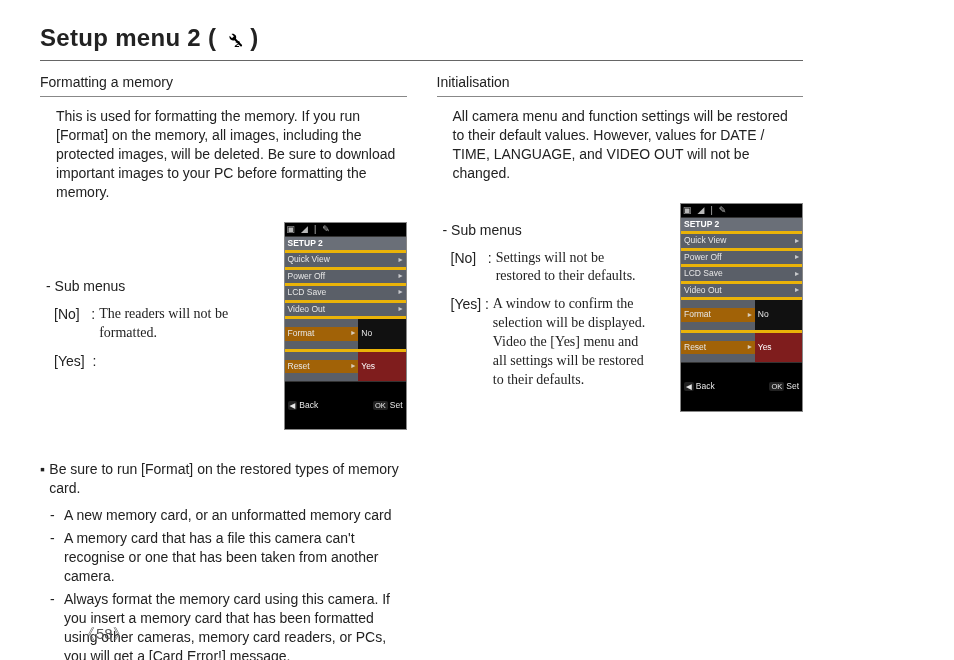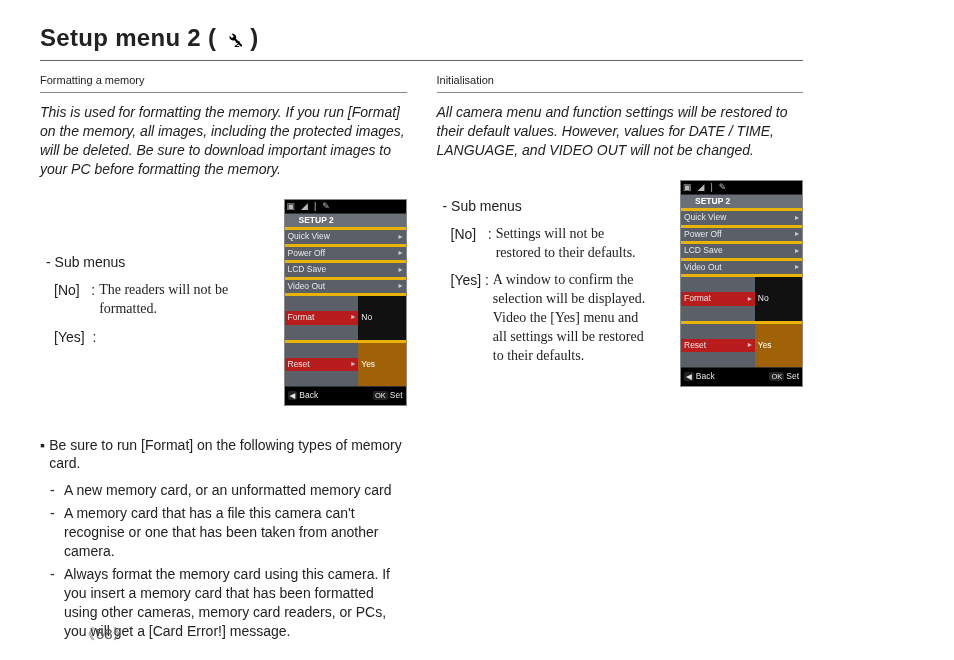--- a/index.html
+++ b/index.html
@@ -41,32 +41,31 @@
     margin: 6px 0 12px 0;
   }
   .columns {
     display: flex;
     gap: 30px;
   }
   .col {
     flex: 1 1 0;
   }
   .section-heading {
-    font-size: 11px;
+    font-size: 14px;
     margin: 0 0 4px 0;
     font-weight: normal;
   }
   .section-rule {
     border: 0;
     border-top: 1px solid #888;
     margin: 0 0 10px 0;
   }
   .intro {
-    margin: 0 0 18px 0;
-    font-style: italic;
+    margin: 0 0 18px 16px;
   }
   .sub-block {
     display: flex;
     align-items: center;
     gap: 32px;
   }
   .sub-text { flex: 1; }
   .sub-menus-label { margin: 0 0 2px 6px; }
   .opt-row { display: flex; margin: 9px 0 2px 14px; }
   .opt-key { white-space: pre; }
@@ -96,42 +95,42 @@
     align-items: center;
     padding: 0 2px;
     gap: 6px;
     border-bottom: 1px solid #333;
   }
   .lcd-tabs span { opacity: 0.8; font-size: 9px; line-height: 1; }
   .lcd-title {
     background: #6a6f78;
     color: #fff;
     font-weight: bold;
-    padding: 1px 14px;
+    padding: 1px 3px;
     font-size: 8.5px;
   }
   .lcd-row {
     display: flex;
     justify-content: space-between;
     align-items: center;
     background: #5a5f68;
     border-top: 3px solid #eab308;
     padding: 1px 3px;
     font-size: 8.5px;
   }
   .lcd-row .arrow { font-size: 8px; opacity: .8; }
   .lcd-row.split { padding: 0; }
-  .lcd-row.split .l { flex: 0 0 56%; padding: 1px 3px; background:#b91c1c; display:flex; justify-content:space-between; align-items:center;}
-  .lcd-row.split .r { flex: 1; padding: 16px 3px; background:#111; }
-  .lcd-row.split.hl .r { background:#a16207; color:#fff; }
+  .lcd-row.split .l { flex: 0 0 56%; padding: 1px 3px; background:#a16207; display:flex; justify-content:space-between; align-items:center;}
+  .lcd-row.split .r { flex: 1; padding: 9px 3px; background:#111; }
+  .lcd-row.split.hl .r { background:#7f1d1d; color:#fff; }
   .lcd-foot {
     display: flex;
     justify-content: space-between;
     background: #000;
-    padding: 3px 3px;
+    padding: 18px 3px;
     font-size: 8.5px;
     border-top: 1px solid #333;
   }
   .lcd-foot .key { background:#222; padding:0 2px; border-radius:2px; margin-right:2px; font-size:7.5px;}
   .pagenum {
     position: absolute;
     bottom: 16px;
     left: 40px;
     font-size: 15px;
     color: #555;
@@ -215,21 +214,21 @@
           <div class="lcd-foot">
             <span><span class="key">◀</span><span>Back</span></span>
             <span><span class="key">OK</span><span>Set</span></span>
           </div>
         </div>
       </div>
 
       <div class="note-block">
         <div class="note-lead">
           <span class="blksq">▪</span>
-          <span>Be sure to run [Format] on the following types of memory card.</span>
+          <span>Be sure to run [Format] on the restored types of memory card.</span>
         </div>
         <div class="bullets">
           <div class="b-row">
               <span class="b-dash">-</span>
               <span class="b-txt">A new memory card, or an unformatted memory card</span>
             </div>
           <div class="b-row">
               <span class="b-dash">-</span>
               <span class="b-txt">A memory card that has a file this camera can't recognise or one that has been taken from another camera.</span>
             </div>

